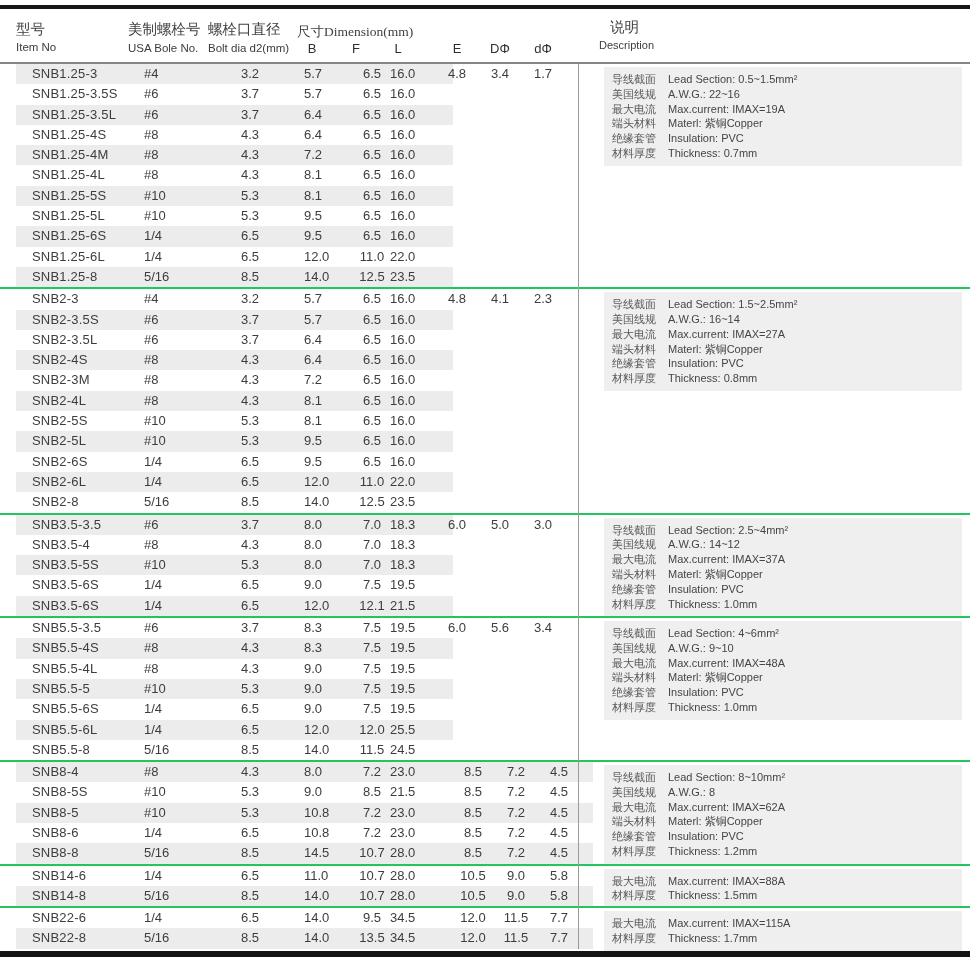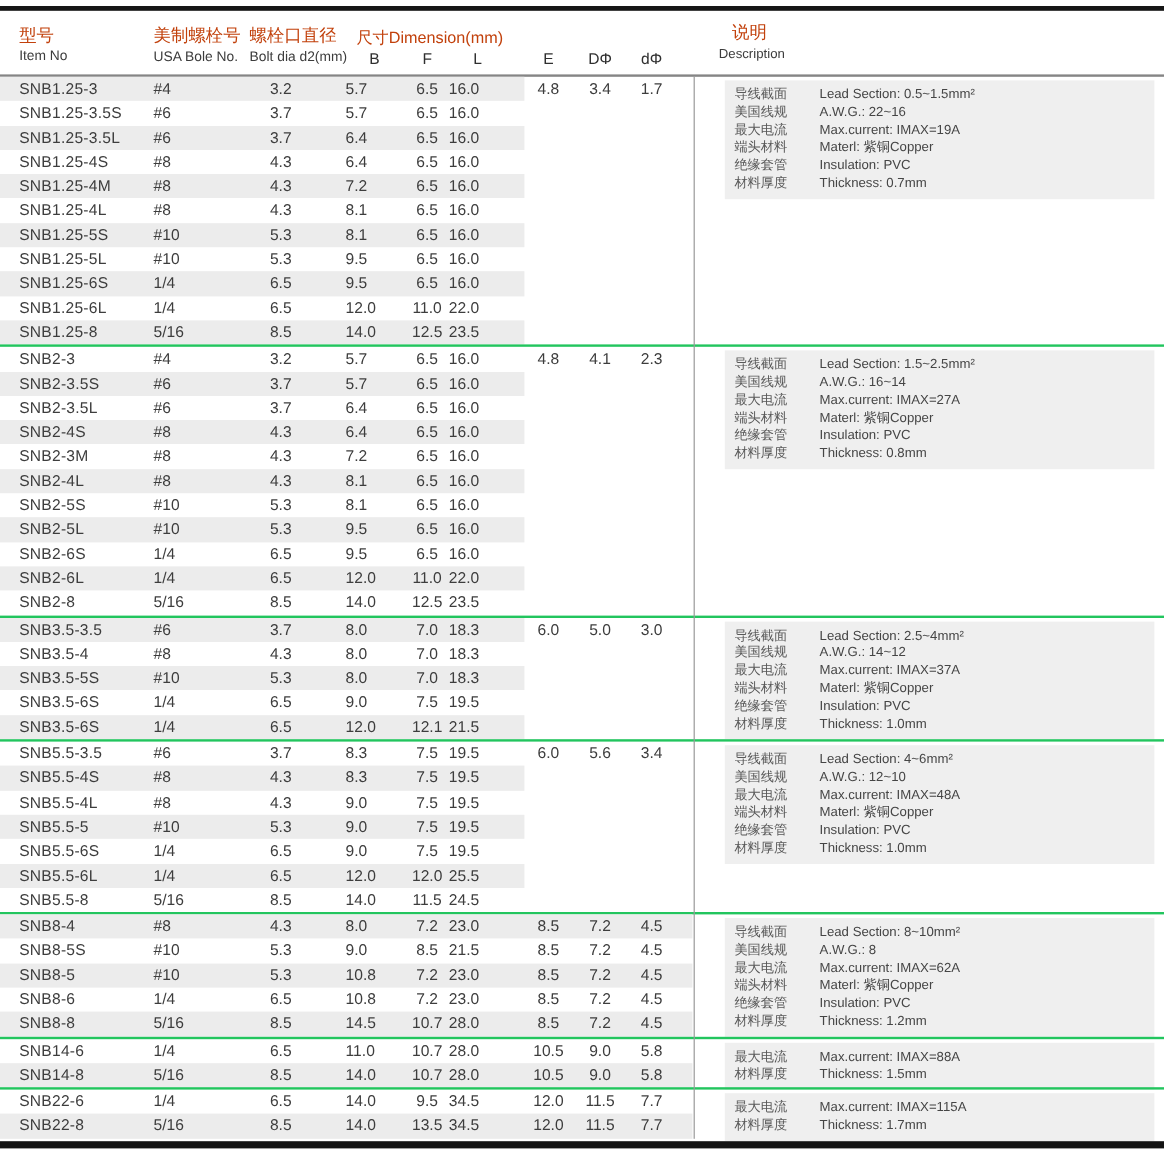--- a/index.html
+++ b/index.html
@@ -5,45 +5,45 @@
   html,body{margin:0;padding:0;background:#ffffff;}
   .page{position:relative;width:970px;height:966px;background:#ffffff;overflow:hidden;
         font-family:"Liberation Sans","DejaVu Sans",sans-serif;color:#3d3d3d;}
   .topbar{position:absolute;left:0;right:0;top:5px;height:4px;background:#161616;}
   .bottombar{position:absolute;left:0;right:0;top:951px;height:6px;background:#141414;}
   .header-line{position:absolute;left:0;right:0;top:62px;height:2px;background:#858585;}
   .vline{position:absolute;left:578px;top:64px;height:885px;width:1px;background:#9a9a9a;}
 
   .thead{position:absolute;left:0;top:10px;width:970px;height:52px;}
   .thead div{position:absolute;white-space:nowrap;}
-  .h-cn{font-size:14.5px;color:#c2410c;}
+  .h-cn{font-size:14.5px;color:#404040;font-family:Liberation Serif, serif;}
   .h-en{font-size:11.5px;color:#3c3c3c;}
   .h-col{font-size:13px;color:#2f2f2f;text-align:center;}
 
   .tbody{position:absolute;left:0;top:64px;width:970px;}
-  .group{position:relative;}
+  .group{position:relative;padding-left:16px;}
   .group + .group{border-top:2px solid #22c55e;}
   .row{position:relative;height:20.3px;}
   .row.alt::before{content:'';position:absolute;left:0;top:0;bottom:0;width:577px;background:#ececec;}
   .group.merged .row.alt::before{width:437px;}
   .cell{position:absolute;top:0;line-height:20.3px;font-size:13px;color:#3d3d3d;white-space:nowrap;}
   .cell-item{left:16px;width:110px;letter-spacing:.2px;}
   .cell-bolt{left:128px;width:60px;}
   .cell-dia {left:200px;width:68px;text-align:center;}
   .cell-b{left:288px;width:48px;}
   .cell-f{left:332px;width:48px;text-align:center;}
   .cell-l{left:374px;width:48px;}
   .cell-e{left:433px;width:48px;text-align:center;}
   .cell-D{left:476px;width:48px;text-align:center;}
   .cell-d{left:519px;width:48px;text-align:center;}
   .edd-overlay{position:absolute;left:0;top:0;width:577px;height:20.3px;pointer-events:none;}
 
   .desc-panel{position:absolute;left:604px;right:8px;top:3px;background:#efefef;
               padding:5px 8px 5px 8px;}
-  .desc-line{display:flex;line-height:14.8px;gap:15px;}
+  .desc-line{display:flex;line-height:14.8px;}
   .desc-cn{width:56px;flex:0 0 56px;font-size:11px;color:#585858;}
   .desc-en{font-size:11px;color:#454545;white-space:nowrap;}
 </style>
 </head>
 <body>
 
 <div class="page">
   <div class="topbar"></div>
 
   <div class="thead">
@@ -447,21 +447,21 @@
           <span class="cell cell-D">5.6</span>
           <span class="cell cell-d">3.4</span>
         </div>
         <div class="desc-panel">
           <div class="desc-line">
             <span class="desc-cn">导线截面</span>
             <span class="desc-en">Lead Section: 4~6mm²</span>
           </div>
           <div class="desc-line">
             <span class="desc-cn">美国线规</span>
-            <span class="desc-en">A.W.G.: 12~10</span>
+            <span class="desc-en">A.W.G.: 9~10</span>
           </div>
           <div class="desc-line">
             <span class="desc-cn">最大电流</span>
             <span class="desc-en">Max.current: IMAX=48A</span>
           </div>
           <div class="desc-line">
             <span class="desc-cn">端头材料</span>
             <span class="desc-en">Materl: 紫铜Copper</span>
           </div>
           <div class="desc-line">

